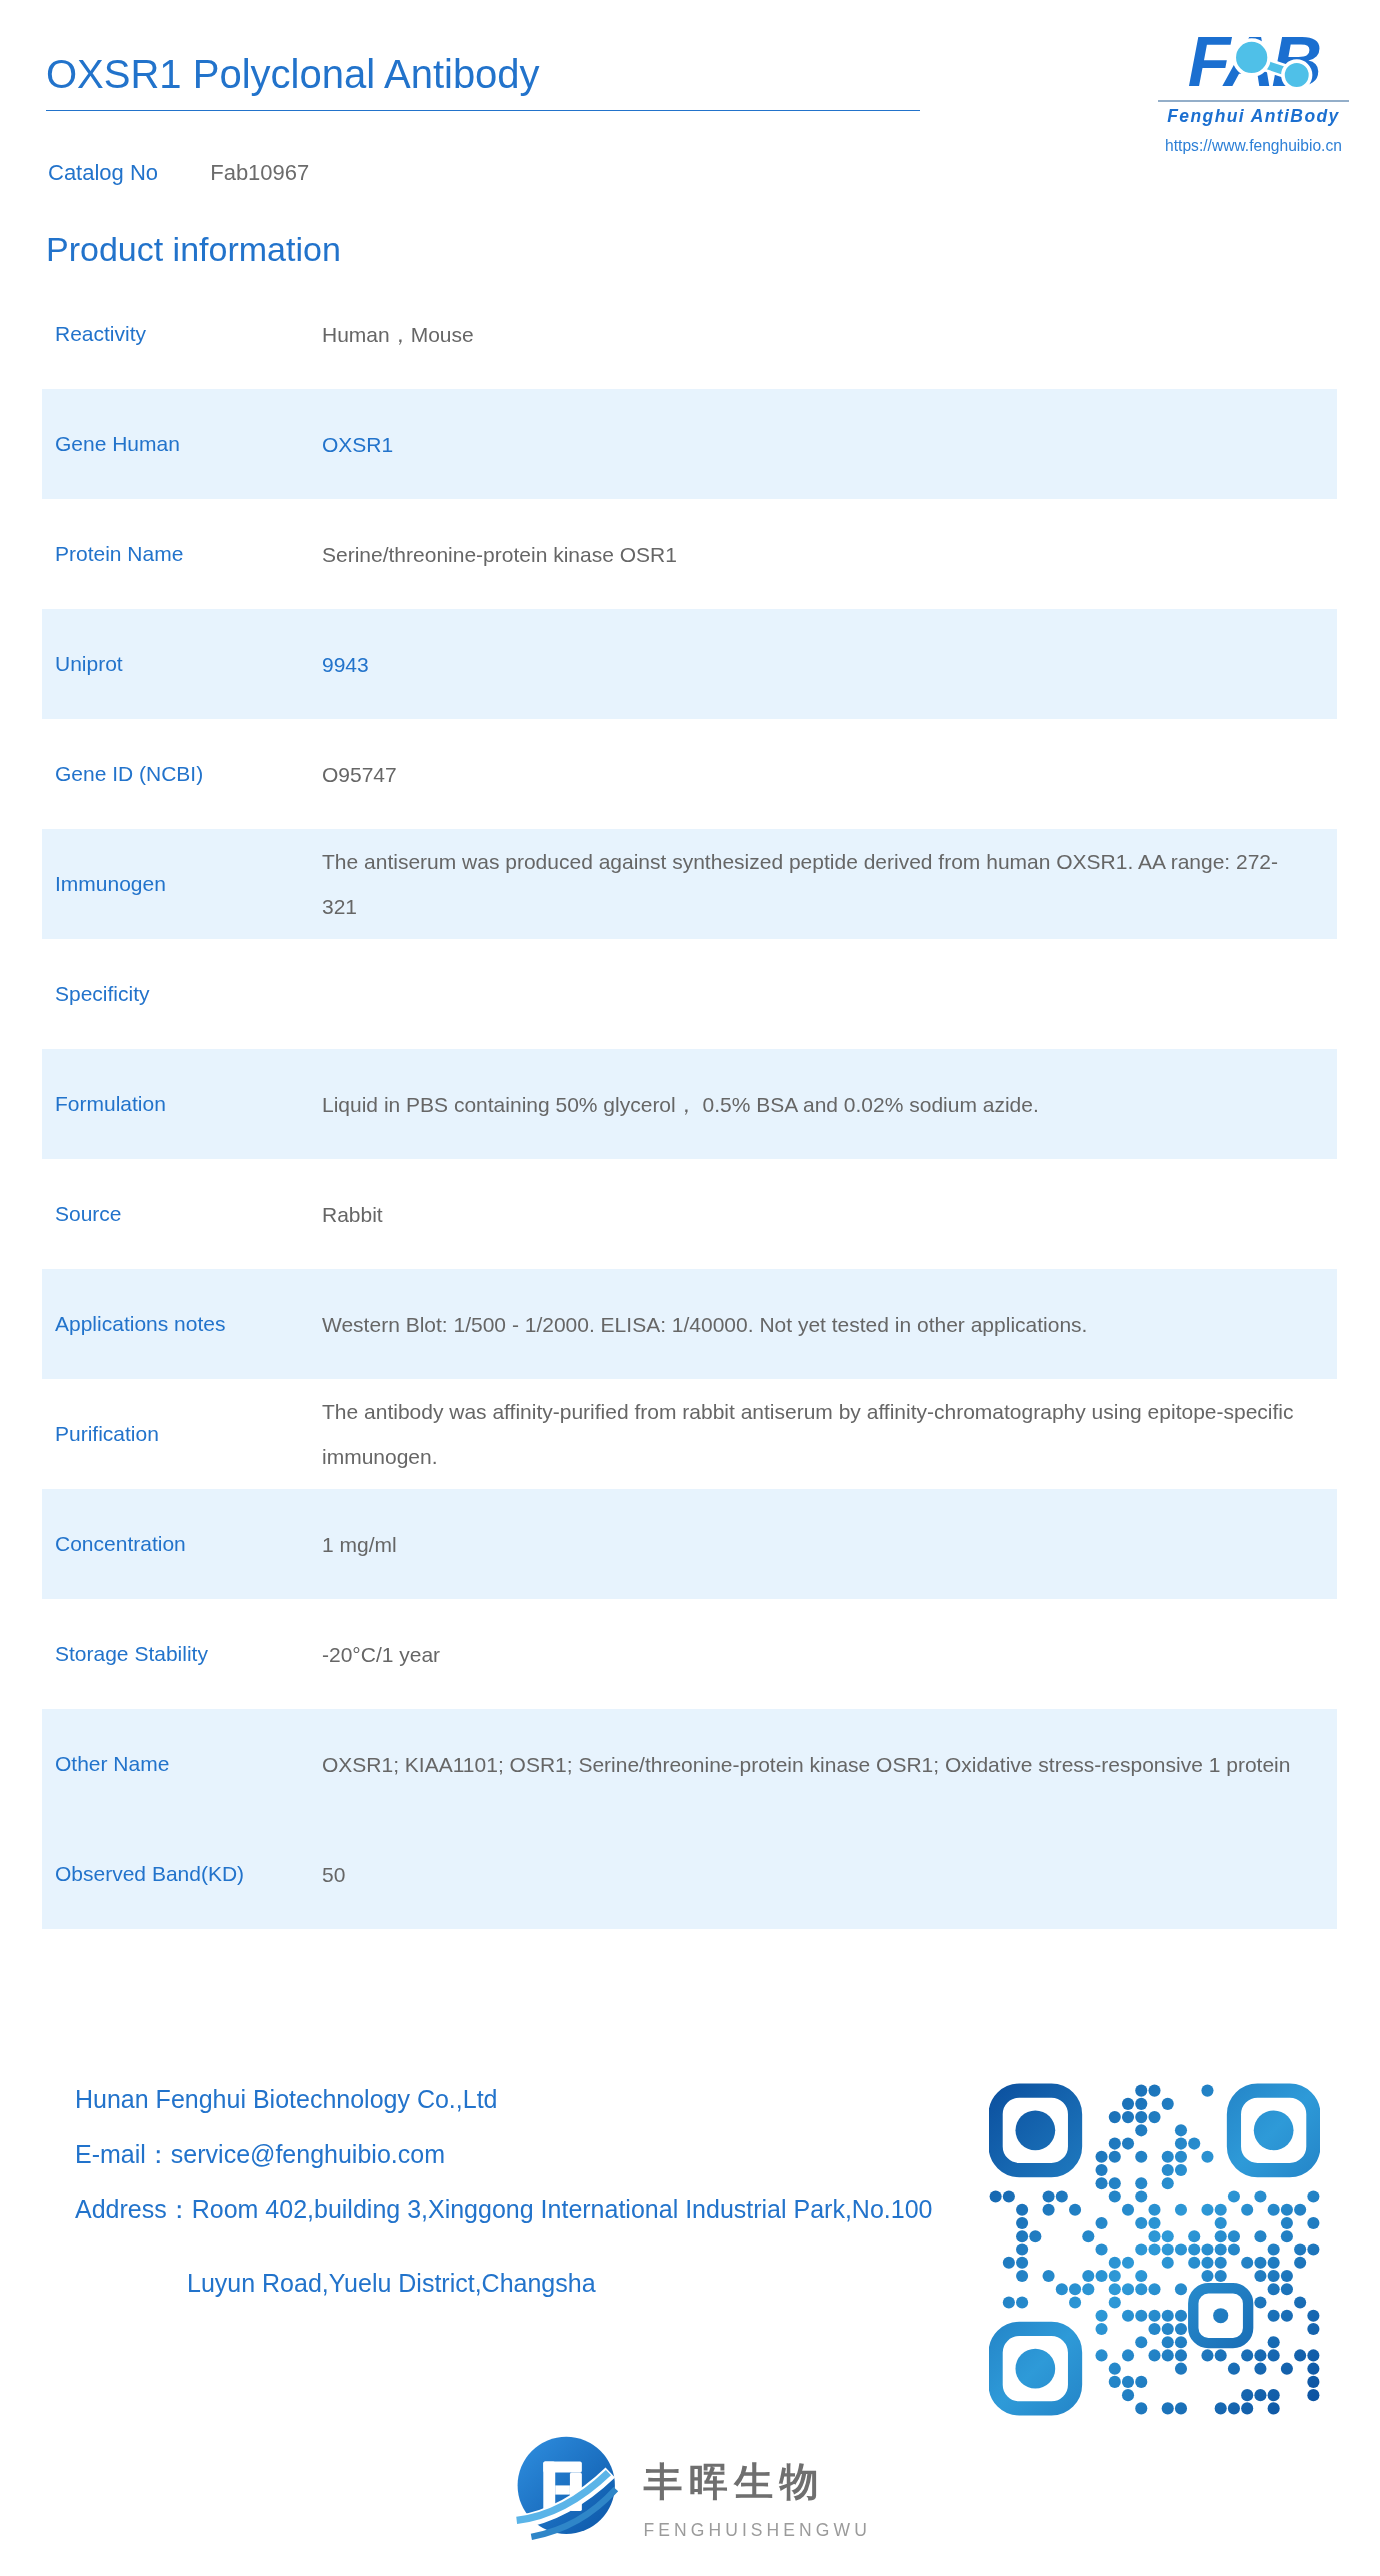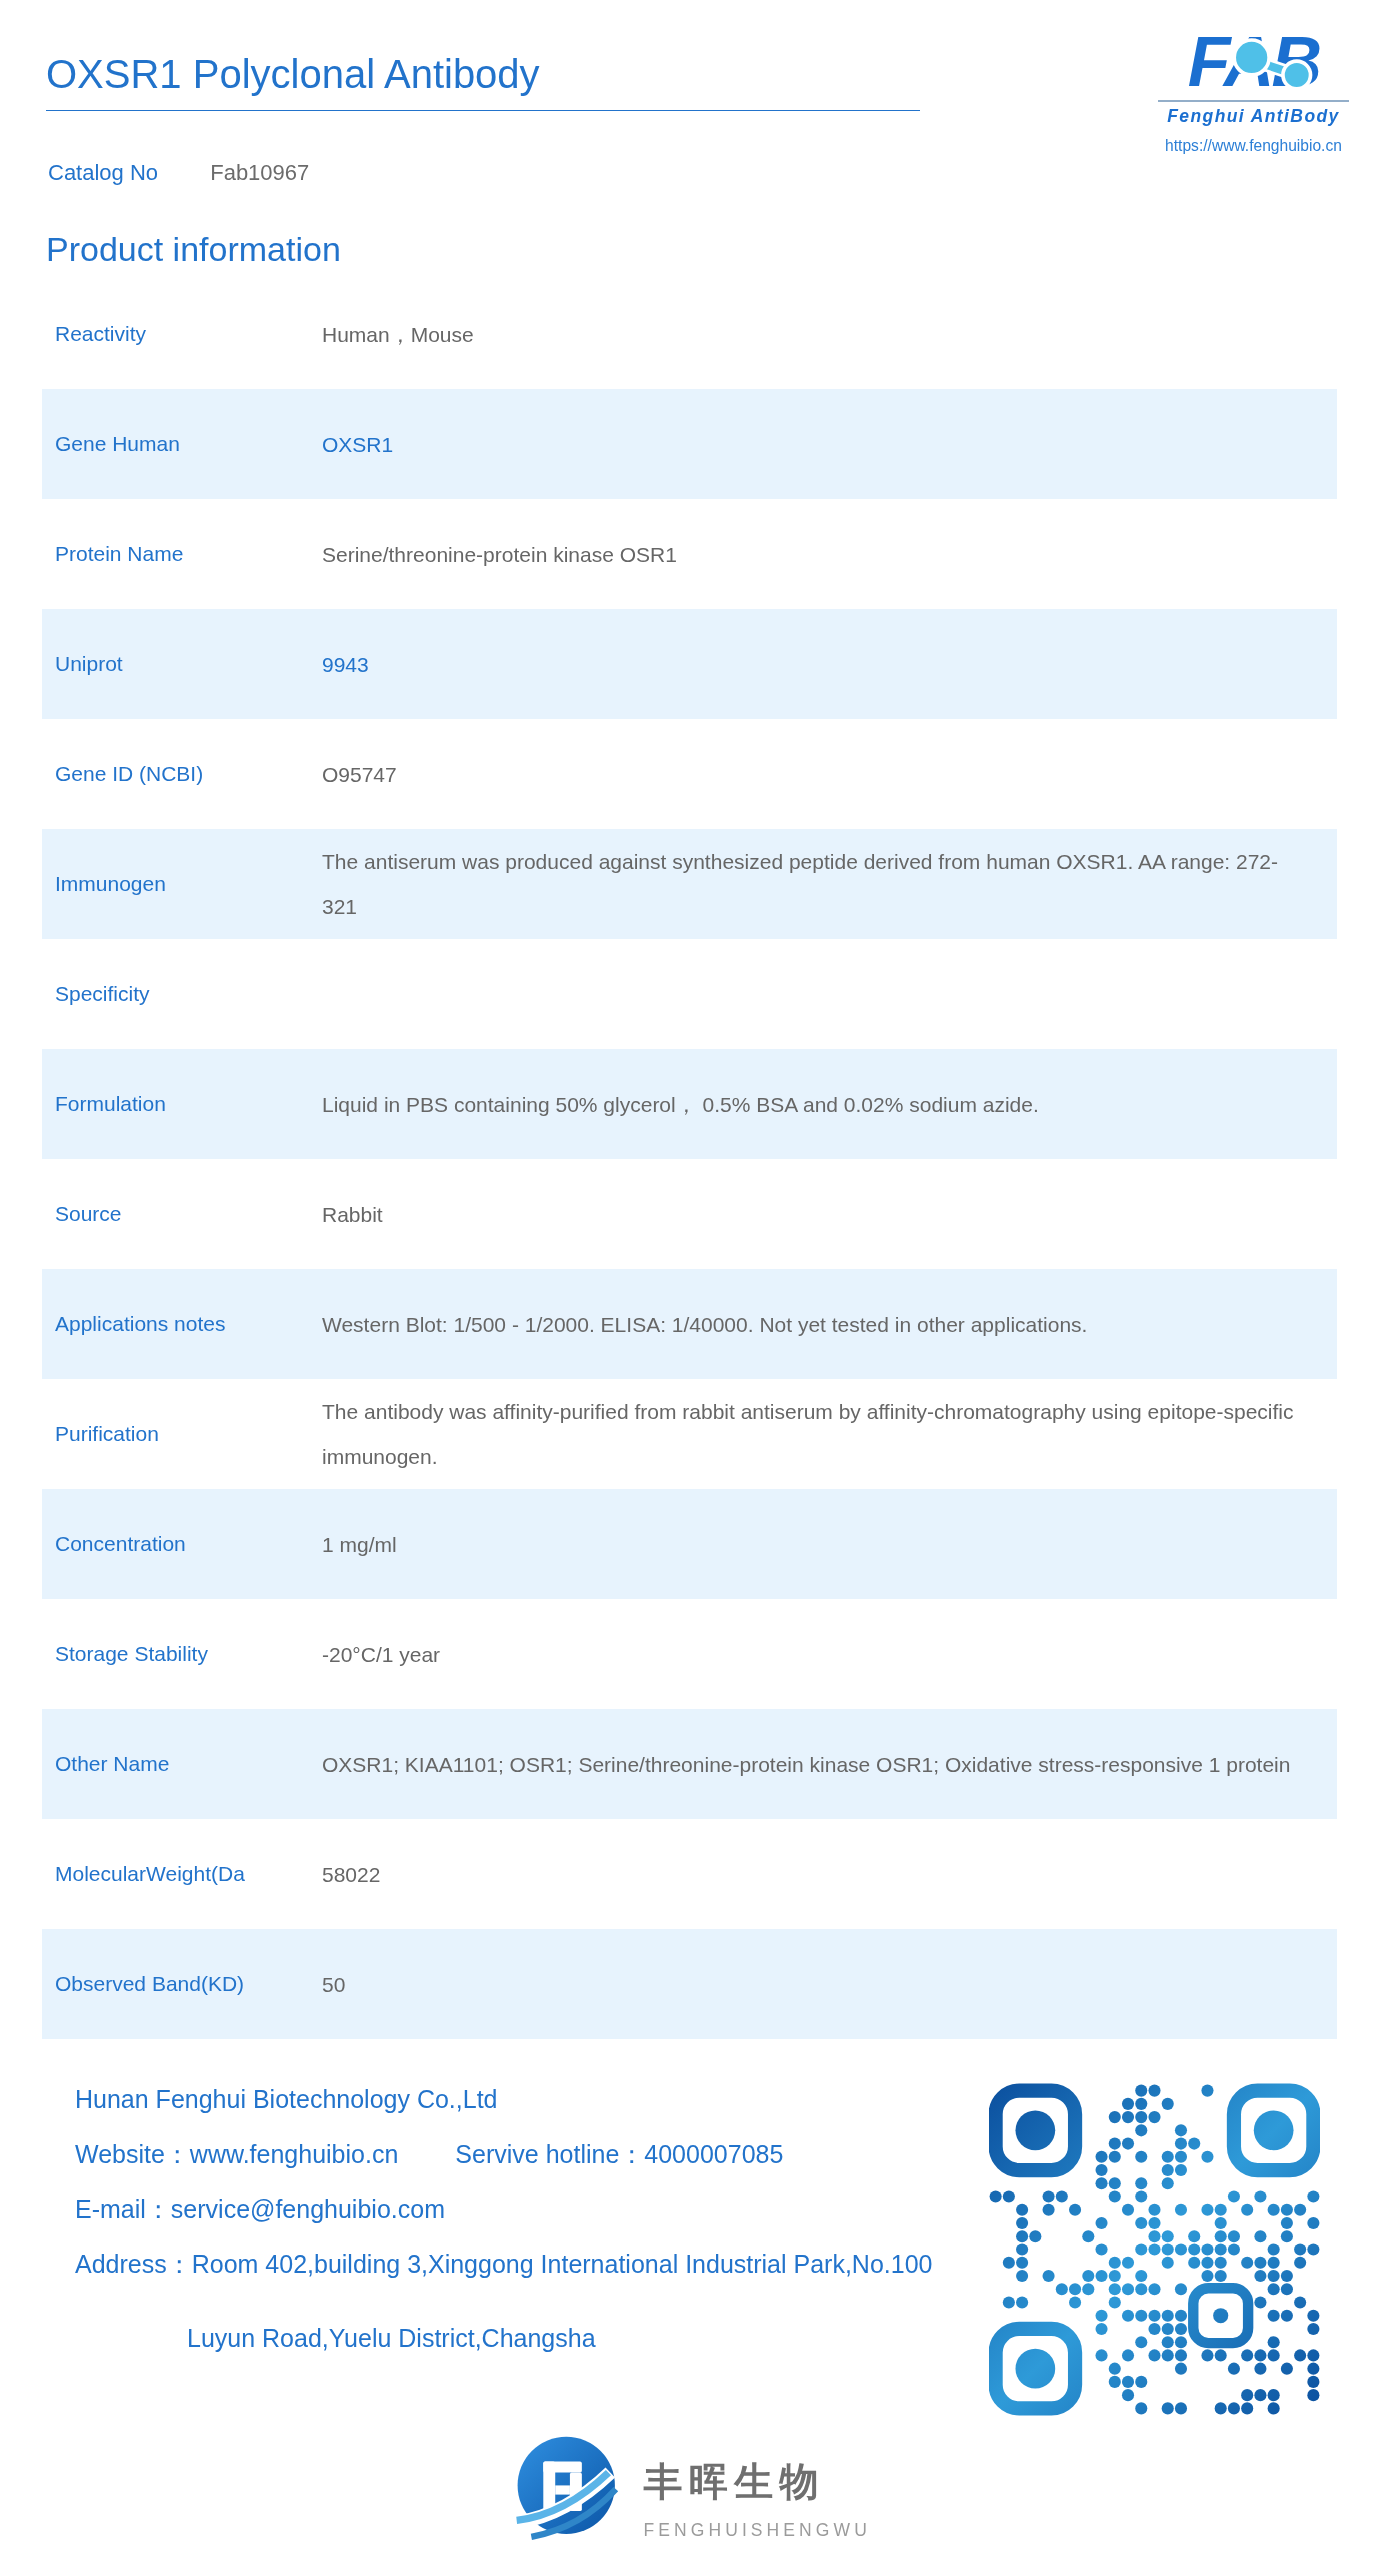--- a/index.html
+++ b/index.html
@@ -137,39 +137,29 @@
     <div class="value">1 mg/ml</div>
   </div>
     <div class="prow">
     <div class="label">Storage Stability</div>
     <div class="value">-20°C/1 year</div>
   </div>
     <div class="prow shaded">
     <div class="label">Other Name</div>
     <div class="value">OXSR1; KIAA1101; OSR1; Serine/threonine-protein kinase OSR1; Oxidative stress-responsive 1 protein</div>
   </div>
-    <div class="prow">
-    <div class="label">MolecularWeight(Da</div>
-    <div class="value">58022</div>
-  </div>
     <div class="prow shaded">
     <div class="label">Observed Band(KD)</div>
     <div class="value">50</div>
   </div>
   </div>
 
 <div class="footer-info">
   <div class="f-line">
     <span>Hunan Fenghui Biotechnology Co.,Ltd</span>
-  </div>
-  <div class="f-line">
-    <span>Website：</span>
-      <span>www.fenghuibio.cn</span>
-    <span class="seg2">Servive hotline：</span>
-      <span>4000007085</span>
   </div>
   <div class="f-line">
     <span>E-mail：</span>
       <span>service@fenghuibio.com</span>
   </div>
   <div class="f-line">
     <span>Address：</span>
       <span>Room 402,building 3,Xinggong International Industrial Park,No.100</span>
   </div>
   <div class="f-line addr2">

